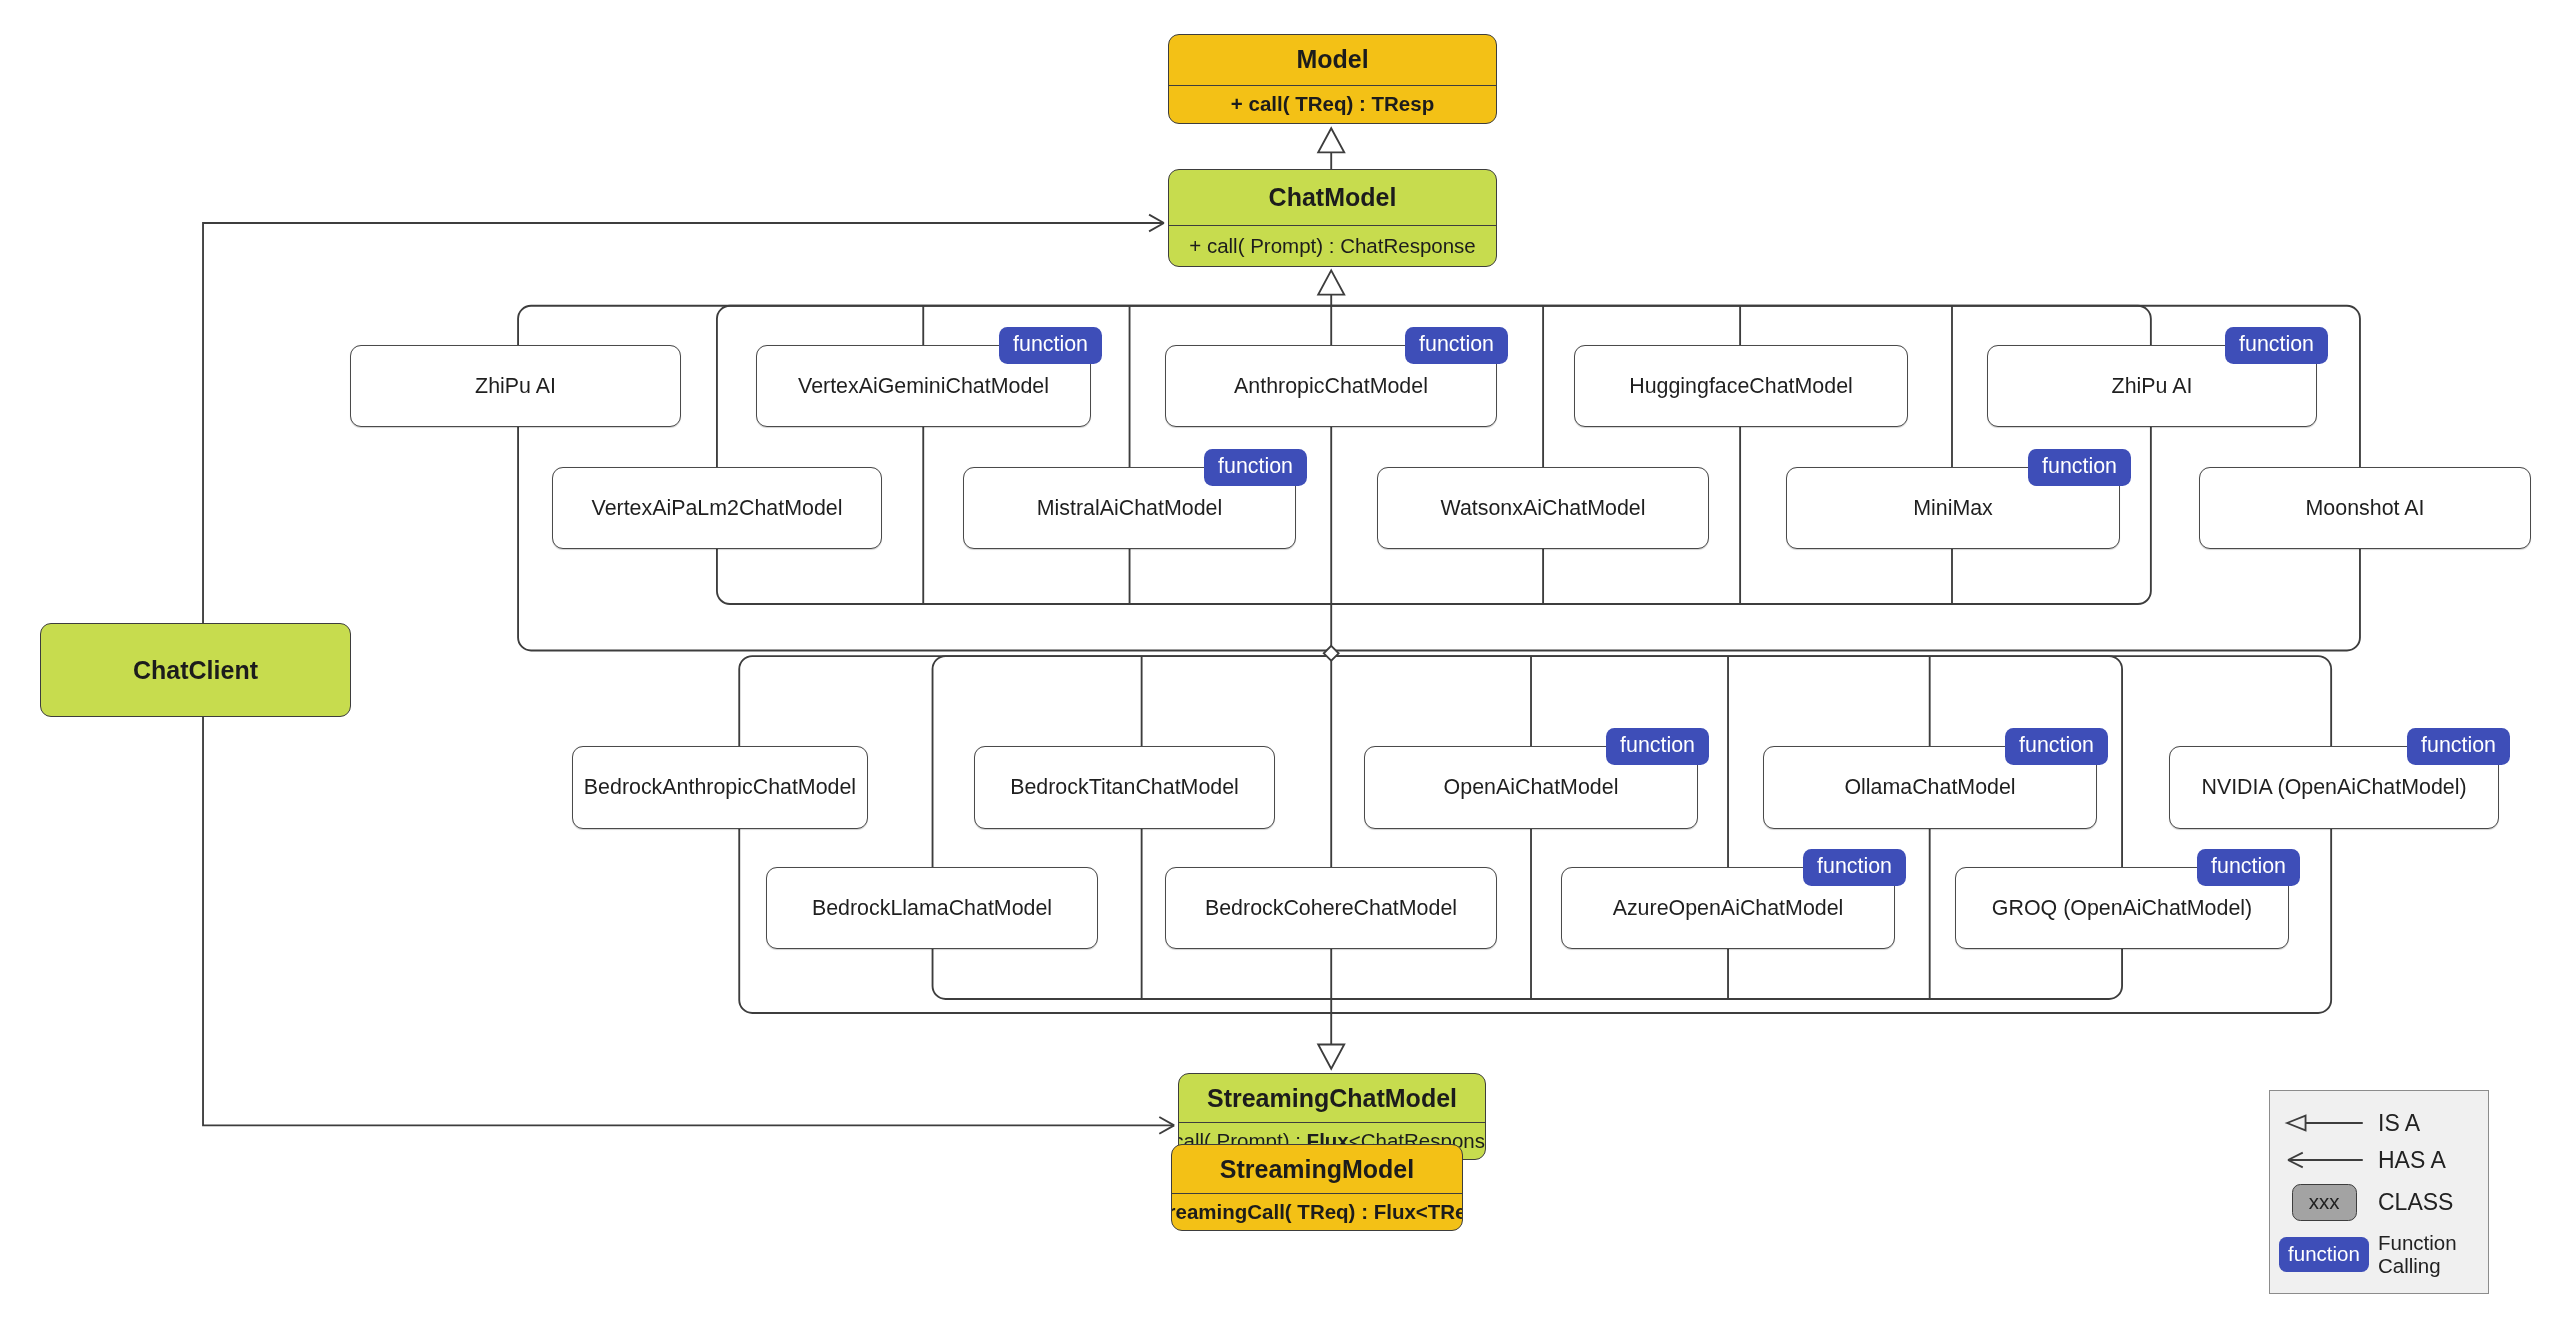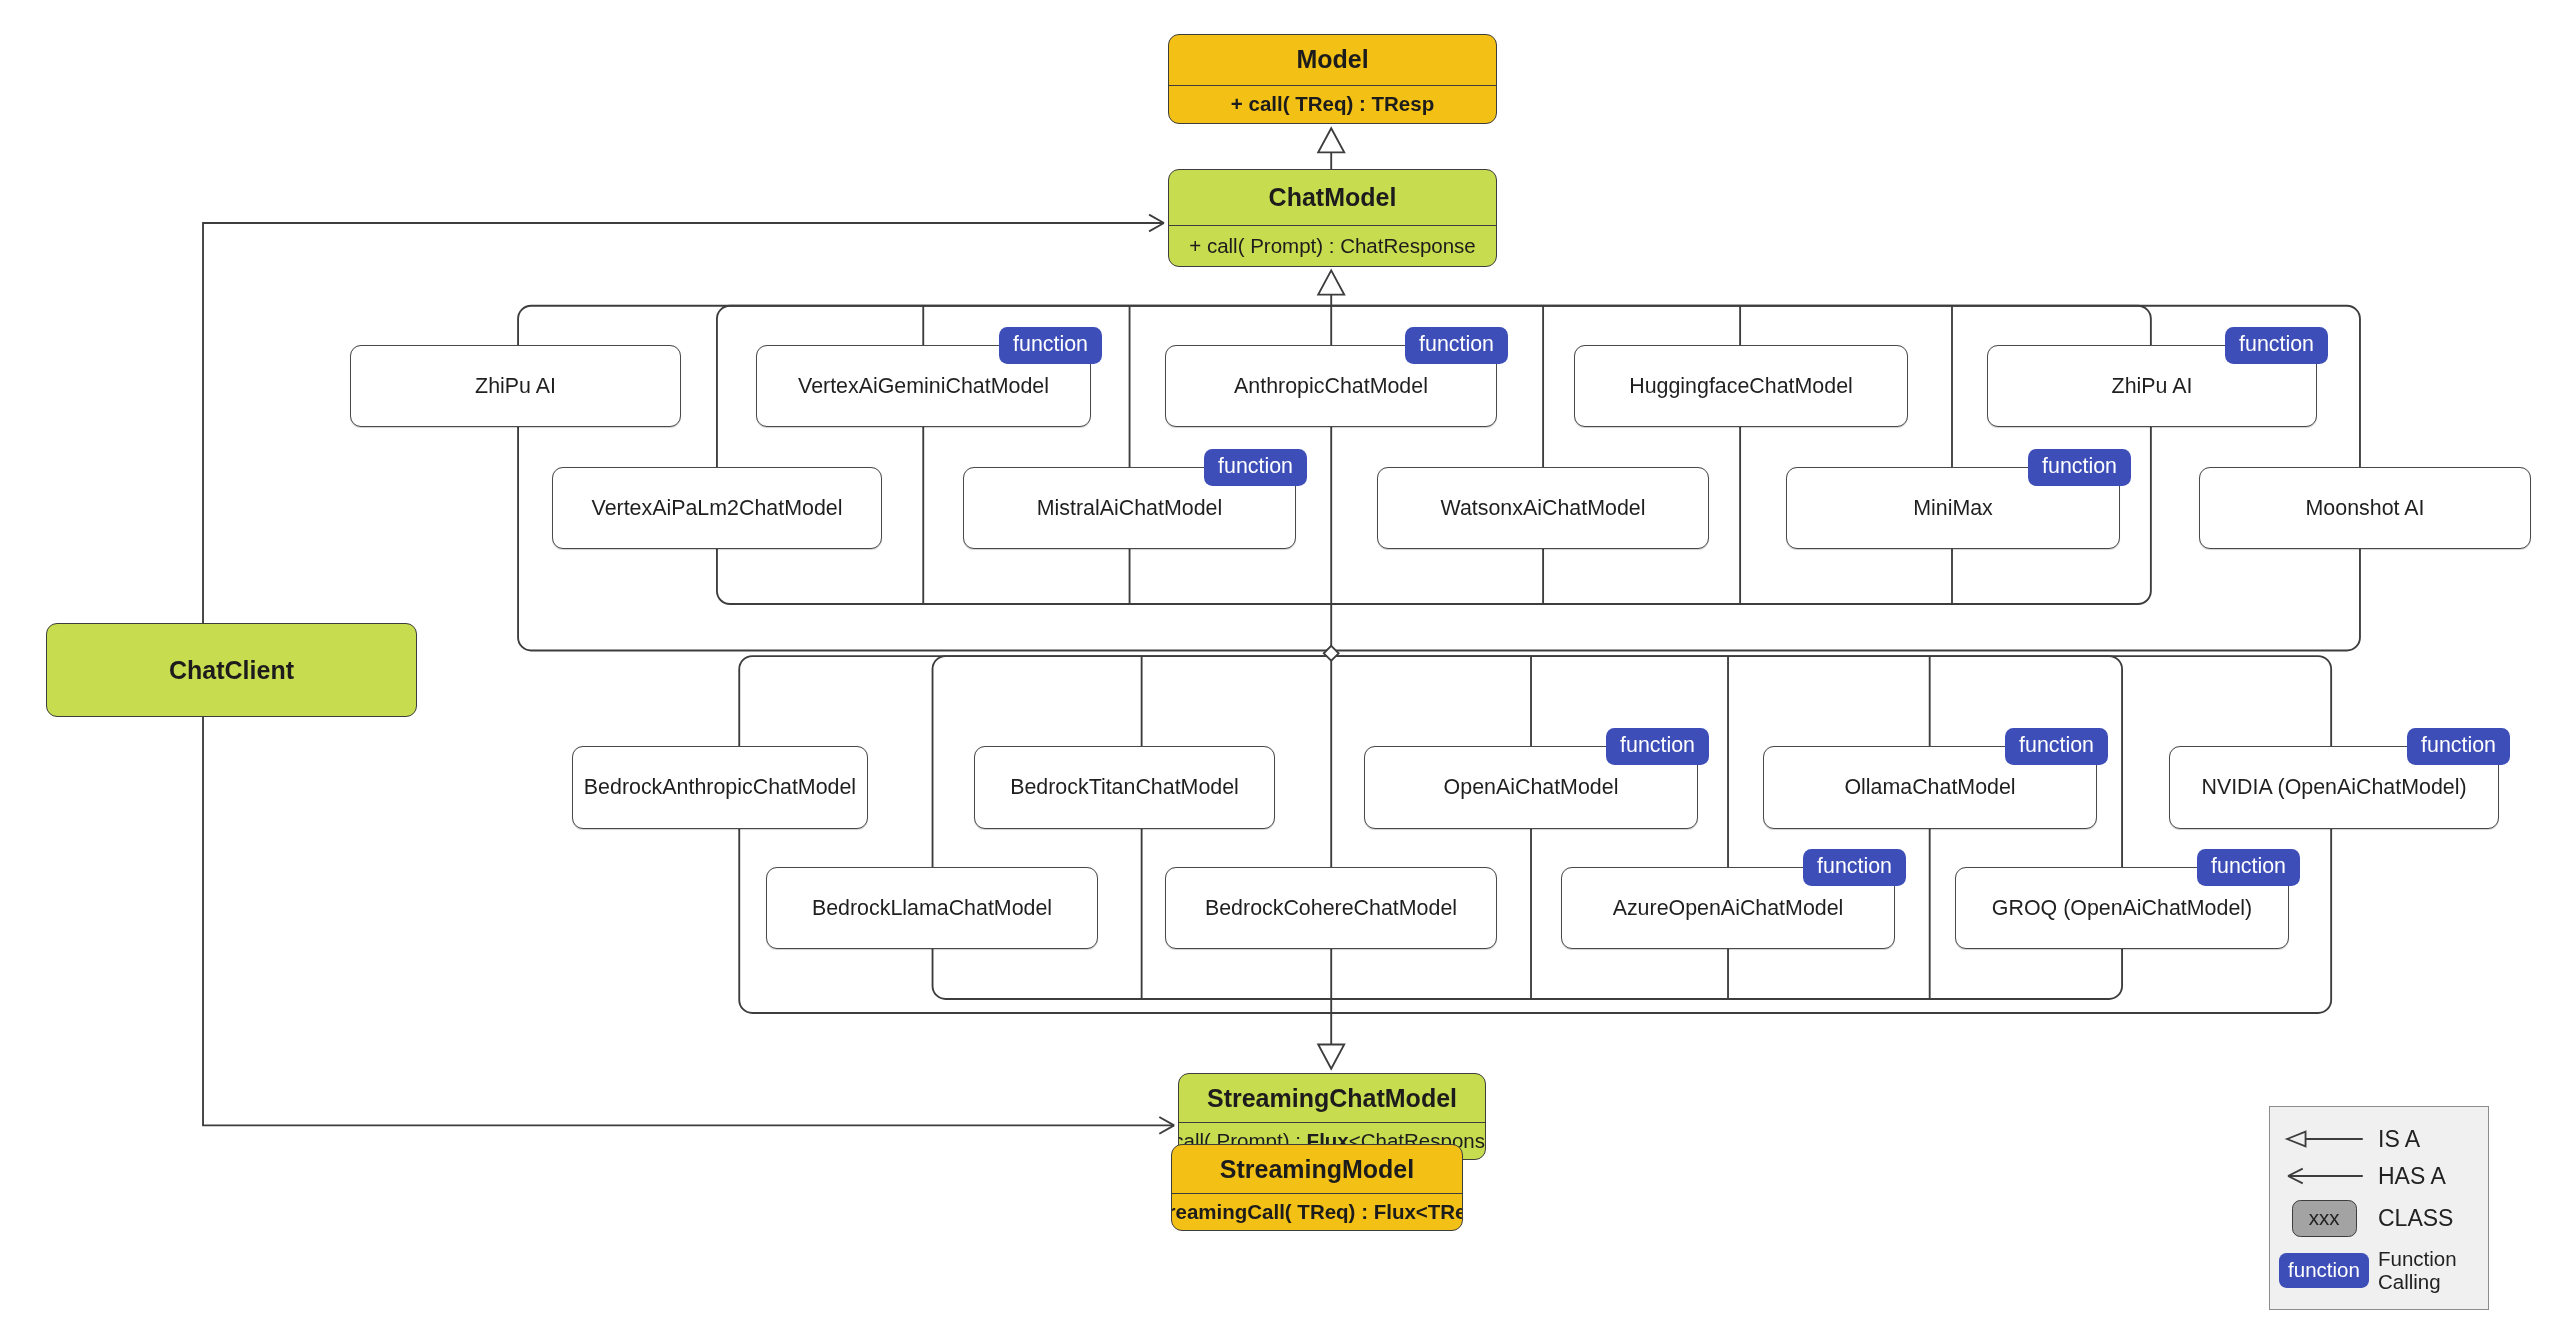--- a/index.html
+++ b/index.html
@@ -48,21 +48,20 @@
     display:flex; align-items:center; justify-content:center;
     font-weight:bold; font-size:25px; color:#1c1c1c;
   }
 
   
   .legend {
     position:absolute; left:2269px; top:1090px; width:220px; height:204px;
     z-index:2; box-sizing:border-box; background:#F0F0F0; border:1.9px solid #8c8c8c;
     display:flex; flex-direction:column; justify-content:space-between;
     padding:18.6px 11px 15px 11px;
-    margin-top:16px;
   }
   .legend-row { display:flex; align-items:center; gap:11px; color:#222; }
   .legend-icon { width:86px; flex:0 0 86px; display:flex; align-items:center; justify-content:center; }
   .legend-label { font-size:23px; }
   .legend-label.small { font-size:20.5px; line-height:1.15; }
   .legend-class-box {
     box-sizing:border-box; width:65px; height:37px; background:#a3a3a3;
     border:1.9px solid #3d3d3d; border-radius:8.4px;
     display:flex; align-items:center; justify-content:center; font-size:20.5px; color:#222;
   }
@@ -115,21 +114,21 @@
   <div class="uml-box green" style="left:1168px;top:169px;width:329px;height:98px">
     <div class="uml-title">ChatModel</div>
     <div class="uml-method">+ call( Prompt) : ChatResponse</div>
   </div>
 
   <div class="uml-box orange" style="left:1168px;top:34px;width:329px;height:90px">
     <div class="uml-title">Model</div>
     <div class="uml-method bold">+ call( TReq) : TResp</div>
   </div>
 
-  <div class="single-box green" style="left:46px;top:623px;width:371px;height:94px">
+  <div class="single-box green" style="left:40px;top:623px;width:311px;height:94px">
     <span>ChatClient</span>
   </div>
 
   <div class="uml-box green" style="left:1178px;top:1073px;width:308px;height:87px">
     <div class="uml-title">StreamingChatModel</div>
     <div class="uml-method"><span>+ call( Prompt) : </span><b>Flux</b><span>&lt;ChatResponse&gt;</span></div>
   </div>
 
   <div class="uml-box orange" style="left:1171px;top:1144px;width:292px;height:87px">
     <div class="uml-title">StreamingModel</div>

